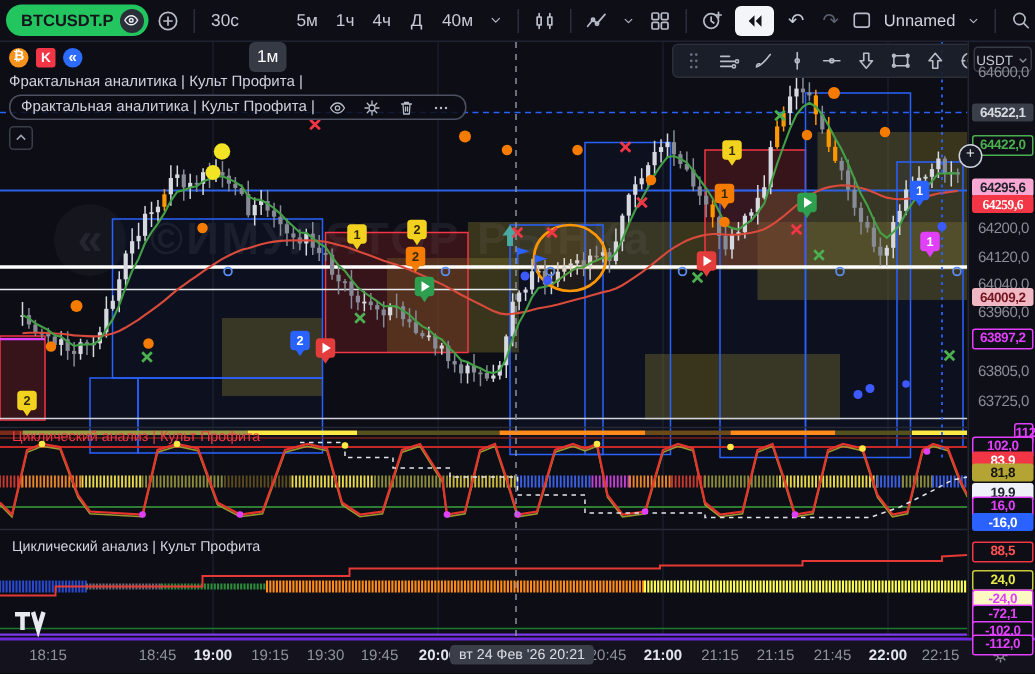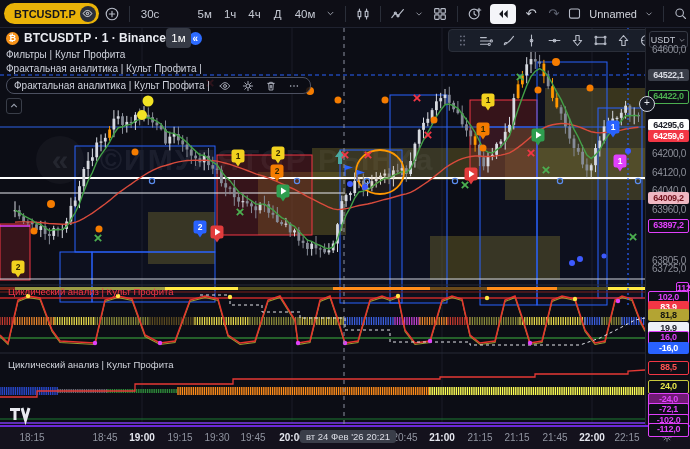--- a/index.html
+++ b/index.html
@@ -5,21 +5,21 @@
   html,body{margin:0;padding:0;background:#07070d;}
   #app{position:relative;width:690px;height:449px;background:#0c0d15;overflow:hidden;
        font-family:"Liberation Sans","DejaVu Sans",sans-serif;color:#d1d4dc;}
   
   #topbar{position:absolute;top:0;left:0;width:690px;height:28px;background:#0e0e16;
           border-bottom:1px solid #1f2230;display:flex;align-items:center;padding:0 4px;
           box-sizing:border-box;z-index:40;}
   .tb-group{display:flex;align-items:center;gap:2px;}
   .spacer{flex:1;}
   .tb-sep{width:1px;height:16px;background:#2a2e39;margin:0 4px;}
-  .symbol-pill{display:flex;align-items:center;gap:4px;background:#eab308;border-radius:11px;
+  .symbol-pill{display:flex;align-items:center;gap:4px;background:#22c55e;border-radius:11px;
                height:21px;padding:0 3px 0 10px;color:#14151c;font-size:11px;font-weight:bold;}
   .pill-eye{width:16px;height:16px;border-radius:50%;background:#2a2e39;display:flex;
             align-items:center;justify-content:center;}
   .tb-btn{height:20px;min-width:20px;border:none;background:transparent;color:#c6cad4;
           display:flex;align-items:center;justify-content:center;font-size:11.5px;border-radius:4px;
           padding:0 5px;font-family:inherit;}
   .tb-btn.active{background:#363a45;color:#ffffff;margin-top:48px;}
   .icn{display:flex;align-items:center;justify-content:center;padding:0 3px;}
   .replay-pill{background:#f4f5f9;border-radius:4px;height:20px;width:26px;display:flex;
                align-items:center;justify-content:center;margin:0 2px;}
@@ -1206,25 +1206,23 @@
         <rect x="10" y="408" width="10" height="3" fill="#e8eaf0"></rect>
         <rect x="13.5" y="408" width="3" height="12" fill="#e8eaf0"></rect>
         <path d="M22,408 L25.5,420 L29,408" fill="none" stroke="#e8eaf0" stroke-width="3"></path>
         <line x1="628" y1="28" x2="628" y2="306" stroke="#2962ff" stroke-width="1.2" stroke-dasharray="2,3"></line>
         <line x1="344" y1="28" x2="344" y2="425" stroke="#8b90a0" stroke-width="1" stroke-dasharray="4,4"></line>
       </svg>
 
     <div id="legend">
       <div class="lg-row1">
         <span class="coin">₿</span>
-        <span>BTCUSDT.P · 1 · Binance</span>
         <span class="badge-k">K</span>
         <span class="badge-replay">«</span>
       </div>
-      <div class="lg-row">Фильтры | Культ Профита</div>
       <div class="lg-row">Фрактальная аналитика | Культ Профита |</div>
       <div class="lg-row lg-row-sel">
         <span>Фрактальная аналитика | Культ Профита |</span>
         <span class="lg-icons" id="lg-icons">
             <span class="icn">
               <svg viewBox="0 0 18 18" width="12" height="12" fill="none" stroke="#b7bcc8" stroke-width="1.3" stroke-linecap="round" stroke-linejoin="round">
                 <path d="M2,9 C4,5.5 7,4 9,4 C11,4 14,5.5 16,9 C14,12.5 11,14 9,14 C7,14 4,12.5 2,9 Z"></path>
                 <circle cx="9" cy="9" r="2.2"></circle>
               </svg>
             </span>
@@ -1330,39 +1328,39 @@
       <svg viewBox="0 0 18 18" width="8" height="8" fill="none" stroke="#8b8e98" stroke-width="2">
           <path d="M4,7 L9,12 L14,7"></path>
         </svg>
     </div>
     <div class="plus-circle-btn" style="top:68px">+</div>
   <div class="ps-tick" style="top: 21px;">64600,0</div>
       <div class="ps-tick" style="top: 125px;">64200,0</div>
       <div class="ps-tick" style="top: 144px;">64120,0</div>
       <div class="ps-tick" style="top: 162px;">64040,0</div>
       <div class="ps-tick" style="top: 181px;">63960,0</div>
-      <div class="ps-tick" style="top: 232px;">63805,0</div>
+      <div class="ps-tick" style="top: 220px;">63805,0</div>
       <div class="ps-tick" style="top: 240px;">63725,0</div>
       <div class="ps-tick" style="top: 368px; font-size: 8px;">0,0</div>
       <div class="ps-label" style="top: 47px; background: rgb(58, 62, 73); color: rgb(216, 218, 226);">64522,1</div>
       <div class="ps-label" style="top: 69px; background: rgb(13, 14, 22); color: rgb(76, 175, 80); border: 1px solid rgb(76, 175, 80); line-height: 10px;">64422,0</div>
-      <div class="ps-label" style="top: 97px; background: #ffffff; color: rgb(32, 34, 44);">64295,6</div>
-      <div class="ps-label" style="top: 108px; background: rgb(242, 54, 69); color: rgb(255, 255, 255);">64259,6</div>
+      <div class="ps-label" style="top: 97px; background: #f9a8d4; color: rgb(32, 34, 44);">64295,6</div>
+      <div class="ps-label" style="top: 108px; background: rgb(242, 54, 69); color: rgb(255, 255, 255); font-family: Liberation Serif, serif;">64259,6</div>
       <div class="ps-label" style="top: 170px; background: rgb(239, 184, 195); color: rgb(115, 20, 31);">64009,2</div>
       <div class="ps-label" style="top: 198px; background: rgb(13, 14, 22); color: rgb(224, 64, 251); border: 1px solid rgb(224, 64, 251); line-height: 10px;">63897,2</div>
       <div class="ps-label" style="top: 261px; background: rgb(13, 14, 22); color: rgb(224, 64, 251); border: 1px solid rgb(224, 64, 251); line-height: 10px; margin-left: 28px;">112,0</div>
       <div class="ps-label" style="top: 270px; background: rgb(13, 14, 22); color: rgb(224, 64, 251); border: 1px solid rgb(224, 64, 251); line-height: 10px;">102,0</div>
       <div class="ps-label" style="top: 279px; background: rgb(242, 54, 69); color: rgb(255, 255, 255);">83,9</div>
       <div class="ps-label" style="top: 287px; background: rgb(179, 164, 51); color: rgb(21, 22, 15);">81,8</div>
       <div class="ps-label" style="top: 300px; background: rgb(238, 241, 248); color: rgb(32, 34, 44);">19,9</div>
       <div class="ps-label" style="top: 310px; background: rgb(13, 14, 22); color: rgb(224, 64, 251); border: 1px solid rgb(224, 64, 251); line-height: 10px;">16,0</div>
       <div class="ps-label" style="top: 320px; background: rgb(41, 98, 255); color: rgb(255, 255, 255);">-16,0</div>
       <div class="ps-label" style="top: 340px; background: rgb(13, 14, 22); color: rgb(255, 82, 82); border: 1px solid rgb(242, 54, 69); line-height: 10px;">88,5</div>
       <div class="ps-label" style="top: 359px; background: rgb(13, 14, 22); color: rgb(230, 230, 74); border: 1px solid rgb(201, 201, 62); line-height: 10px;">24,0</div>
-      <div class="ps-label" style="top: 372px; background: #701a75; color: rgb(224, 64, 251); border: 1px solid rgb(224, 64, 251); line-height: 10px;">-24,0</div>
+      <div class="ps-label" style="top: 372px; background: #fef9c3; color: rgb(224, 64, 251); border: 1px solid rgb(224, 64, 251); line-height: 10px;">-24,0</div>
       <div class="ps-label" style="top: 382px; background: rgb(13, 14, 22); color: rgb(224, 64, 251); border: 1px solid rgb(224, 64, 251); line-height: 10px;">-72,1</div>
       <div class="ps-label" style="top: 393px; background: rgb(13, 14, 22); color: rgb(224, 64, 251); border: 1px solid rgb(224, 64, 251); line-height: 10px;">-102,0</div>
       <div class="ps-label" style="top: 402px; background: rgb(13, 14, 22); color: rgb(224, 64, 251); border: 1px solid rgb(224, 64, 251); line-height: 10px;">-112,0</div>
     </div>
 
   <div id="time-axis">
     <div id="time-tooltip" style="left: 300px;">вт 24 Фев '26  20:21</div>
     <span id="axis-gear">
       <svg viewBox="0 0 18 18" width="12" height="12" fill="none" stroke="#8b8e98" stroke-width="1.4">
           <circle cx="9" cy="9" r="3"></circle>

